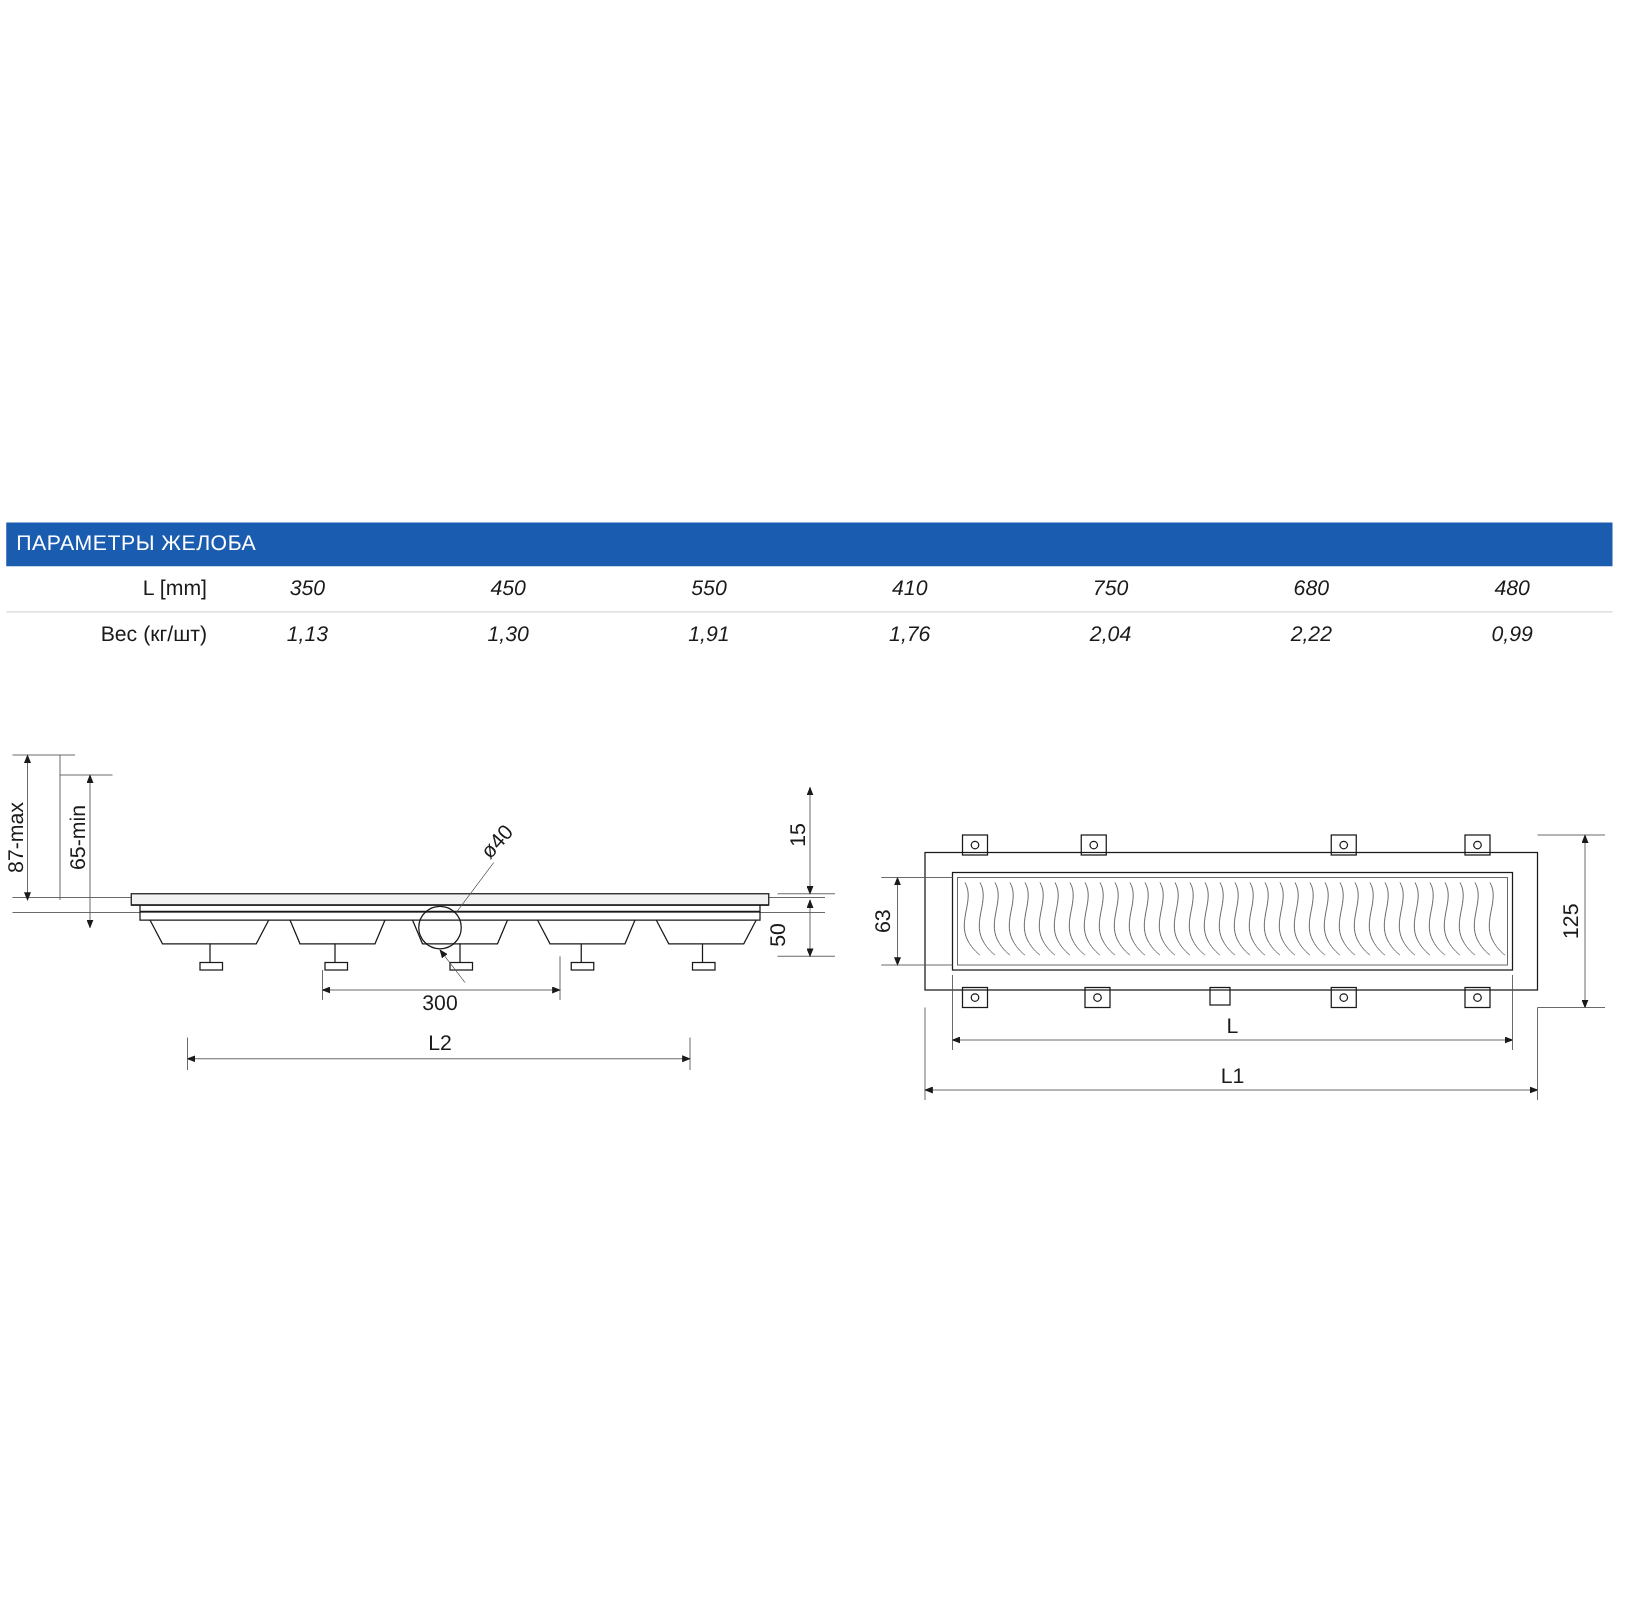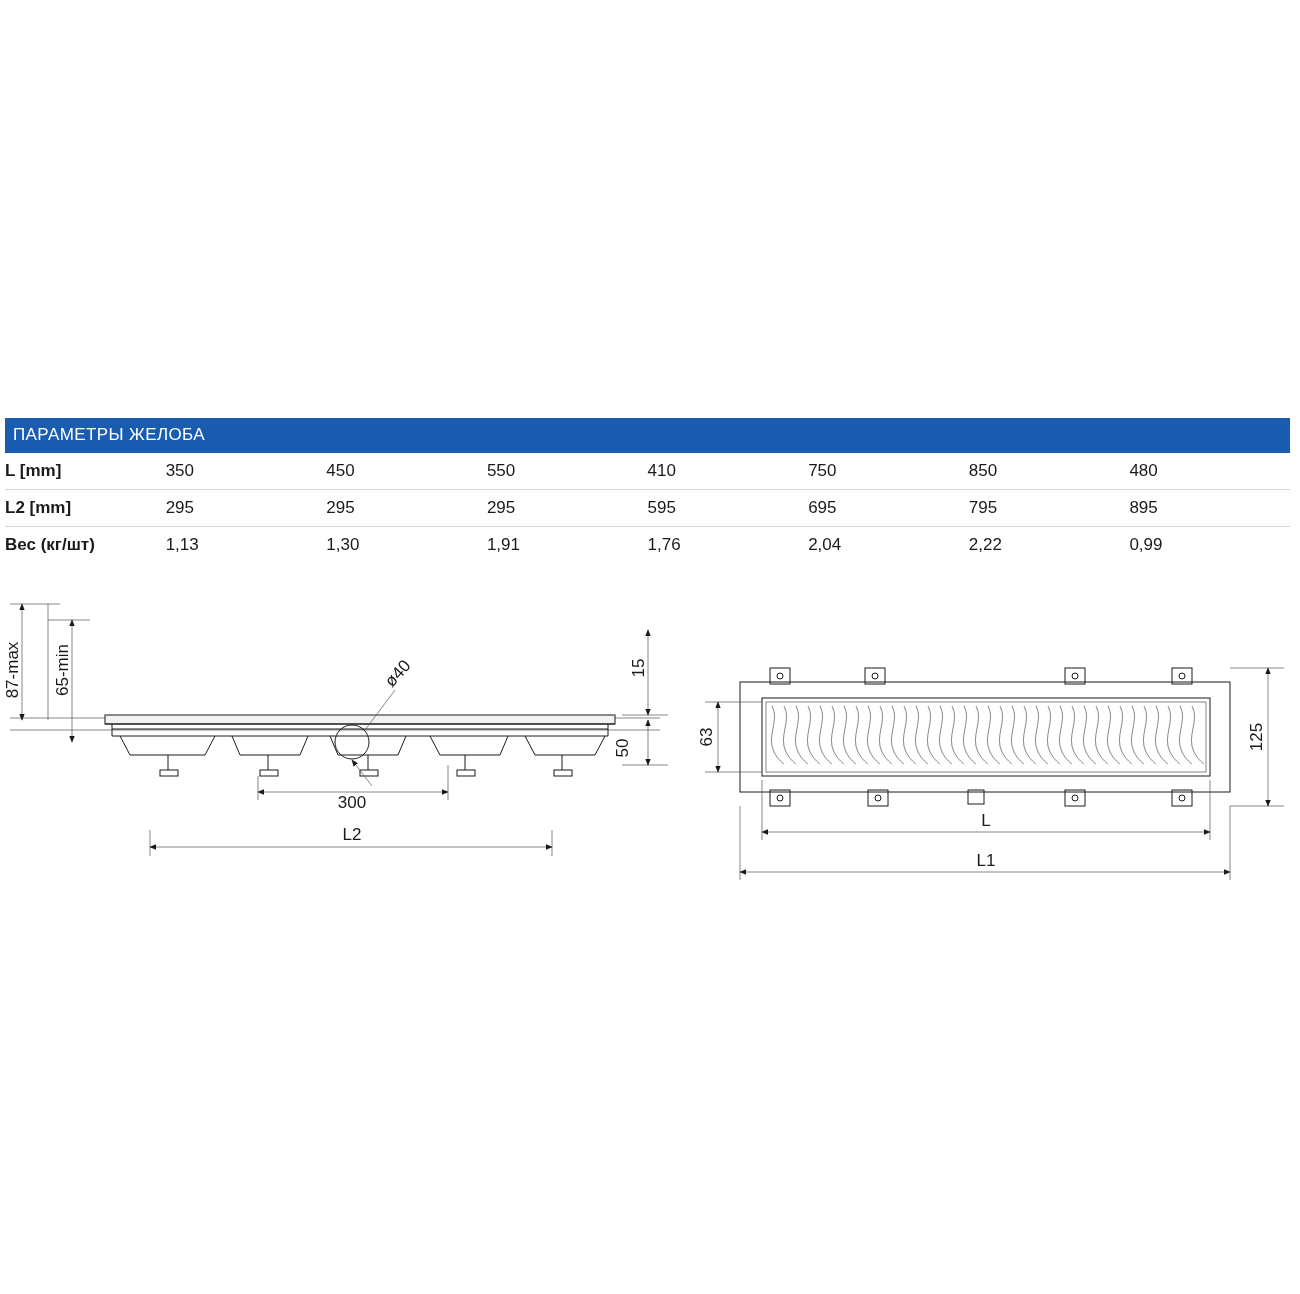--- a/index.html
+++ b/index.html
@@ -40,28 +40,30 @@
   table.params td {
     font-size: 17px;
     padding: 6px 0;
     border-bottom: 1px solid #d7d7d7;
     height: 24px;
   }
   table.params tr.last td {
     border-bottom: none;
   }
   td.rowlabel {
-    font-weight: bold;
+    font-weight: normal;
     padding-left: 8px;
     width: 250px;
     white-space: nowrap;
+    text-align: right;
   }
   td.val {
-    text-align: left;
+    text-align: center;
     width: 147px;
+    font-style: italic;
   }
 
   
   #drawings {
     position: absolute;
     left: 0;
     top: 590px;
     width: 1300px;
     height: 320px;
   }
@@ -88,32 +90,22 @@
       </tr>
     </thead>
     <tbody>
       <tr>
         <td class="rowlabel">L [mm]</td>
         <td class="val">350</td>
         <td class="val">450</td>
         <td class="val">550</td>
         <td class="val">410</td>
         <td class="val">750</td>
-        <td class="val">850</td>
+        <td class="val">680</td>
         <td class="val">480</td>
-      </tr>
-      <tr>
-        <td class="rowlabel">L2 [mm]</td>
-        <td class="val">295</td>
-        <td class="val">295</td>
-        <td class="val">295</td>
-        <td class="val">595</td>
-        <td class="val">695</td>
-        <td class="val">795</td>
-        <td class="val">895</td>
       </tr>
       <tr class="last">
         <td class="rowlabel">Вес (кг/шт)</td>
         <td class="val">1,13</td>
         <td class="val">1,30</td>
         <td class="val">1,91</td>
         <td class="val">1,76</td>
         <td class="val">2,04</td>
         <td class="val">2,22</td>
         <td class="val">0,99</td>

